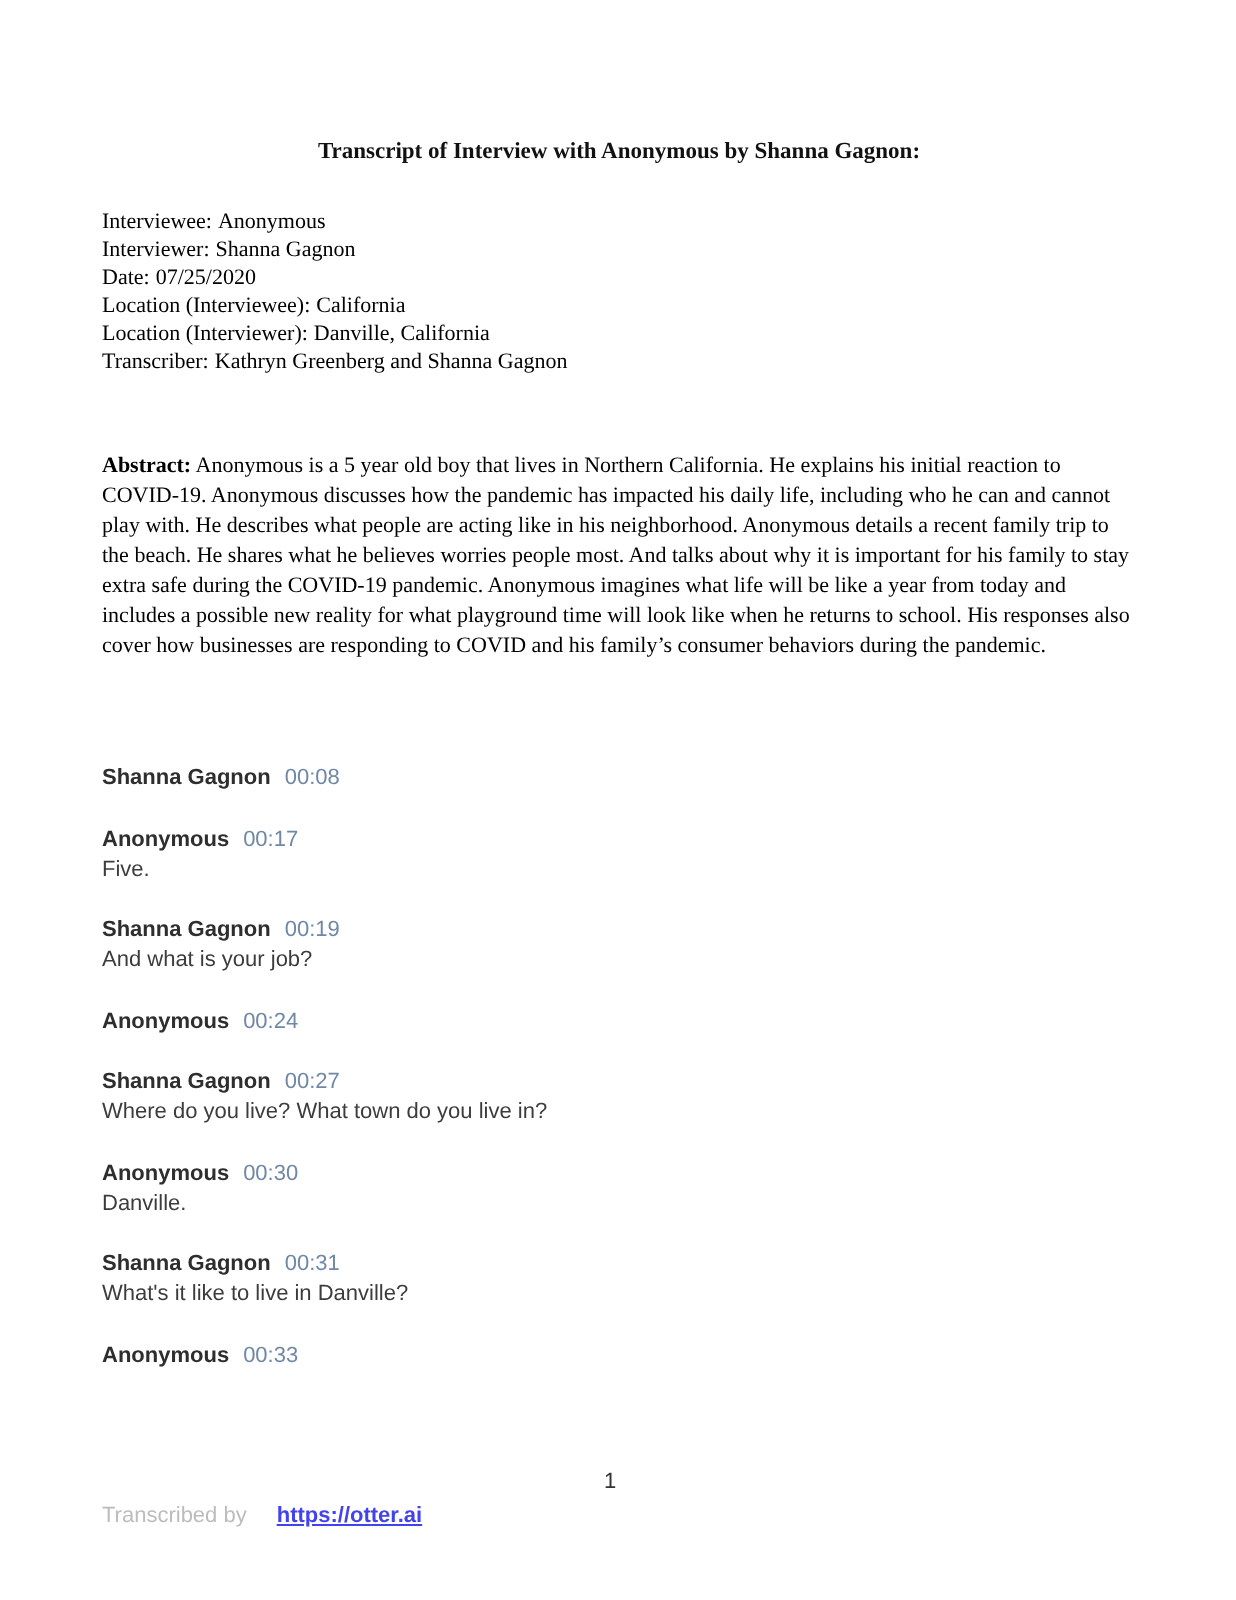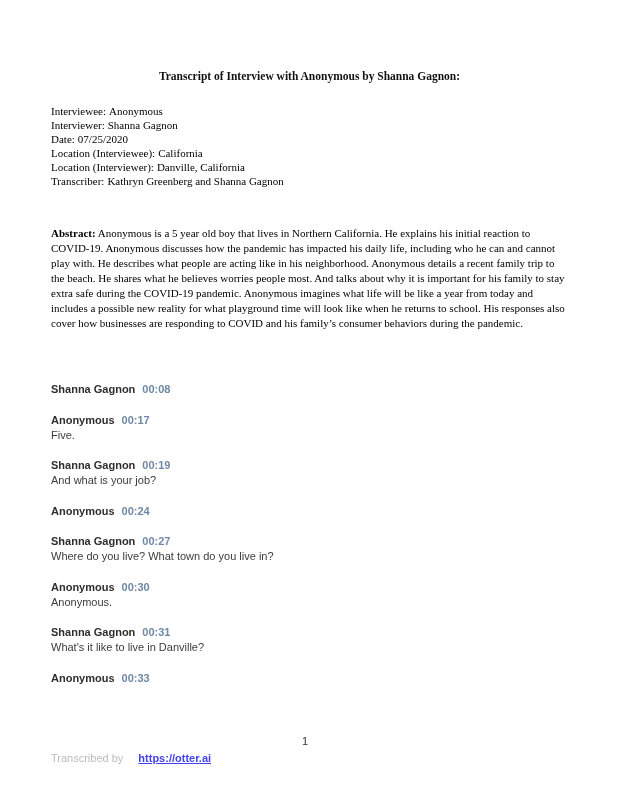--- a/index.html
+++ b/index.html
@@ -40,21 +40,21 @@
   .dialogue {
     margin-top: 51px;
     font-family: "Liberation Sans", sans-serif;
     font-size: 11px;
     line-height: 15px;
     color: #333333;
   }
   .entry { margin-bottom: 15.5px; }
   .entry-head { }
   .speaker { font-weight: bold; color: #2e2e2e; }
-  .timestamp { color: var(--timestamp-color, #6f88a5); margin-left: 7px; font-weight: bold; }
+  .timestamp { color: var(--timestamp-color, #6f88a5); margin-left: 7px; }
   .entry-text { color: #3c3c3c; }
   .page-number {
     position: absolute;
     top: 735px;
     left: 0;
     width: 100%;
     text-align: center;
     font-family: "Liberation Sans", sans-serif;
     font-size: 11px;
     color: #333333;
@@ -107,21 +107,21 @@
         </div>
         <div class="entry">
           <div class="entry-head"><span class="speaker">Anonymous</span><span class="timestamp">00:24</span></div>
         </div>
         <div class="entry">
           <div class="entry-head"><span class="speaker">Shanna Gagnon</span><span class="timestamp">00:27</span></div>
           <div class="entry-text">Where do you live? What town do you live in?</div>
         </div>
         <div class="entry">
           <div class="entry-head"><span class="speaker">Anonymous</span><span class="timestamp">00:30</span></div>
-          <div class="entry-text">Anonymous.</div>
+          <div class="entry-text">Danville.</div>
         </div>
         <div class="entry">
           <div class="entry-head"><span class="speaker">Shanna Gagnon</span><span class="timestamp">00:31</span></div>
           <div class="entry-text">What's it like to live in Danville?</div>
         </div>
         <div class="entry">
           <div class="entry-head"><span class="speaker">Anonymous</span><span class="timestamp">00:33</span></div>
         </div>
       </div>
   </div>

